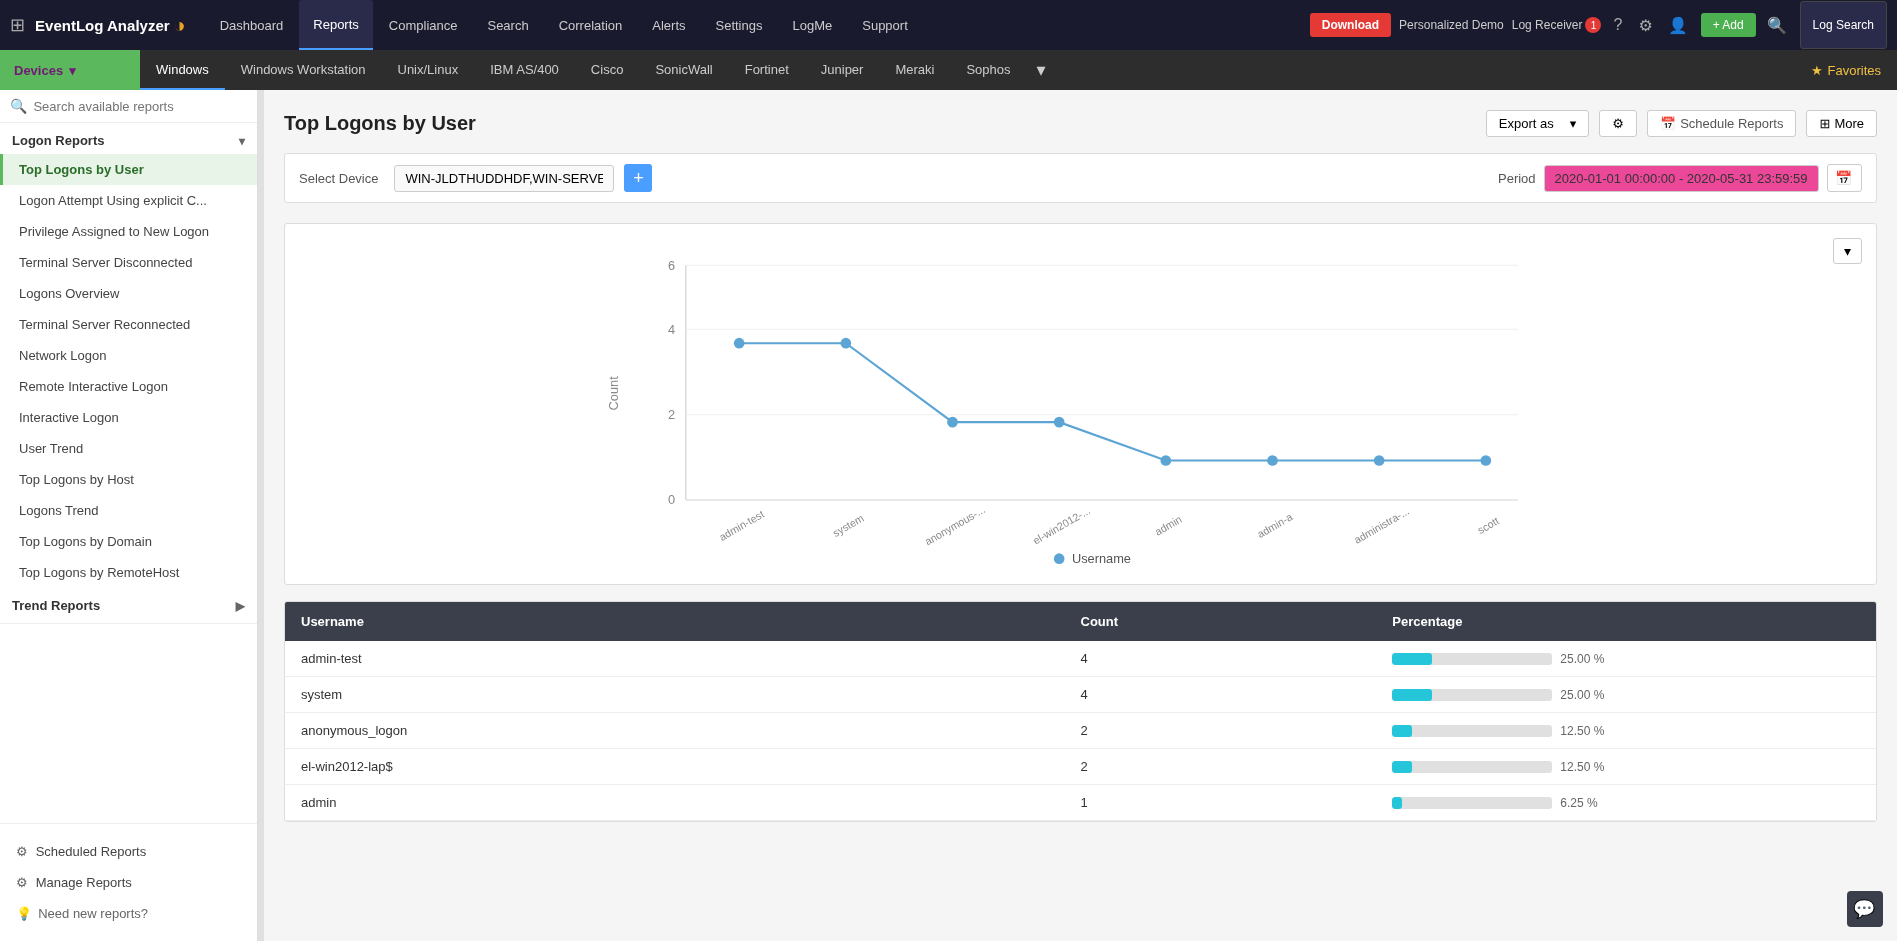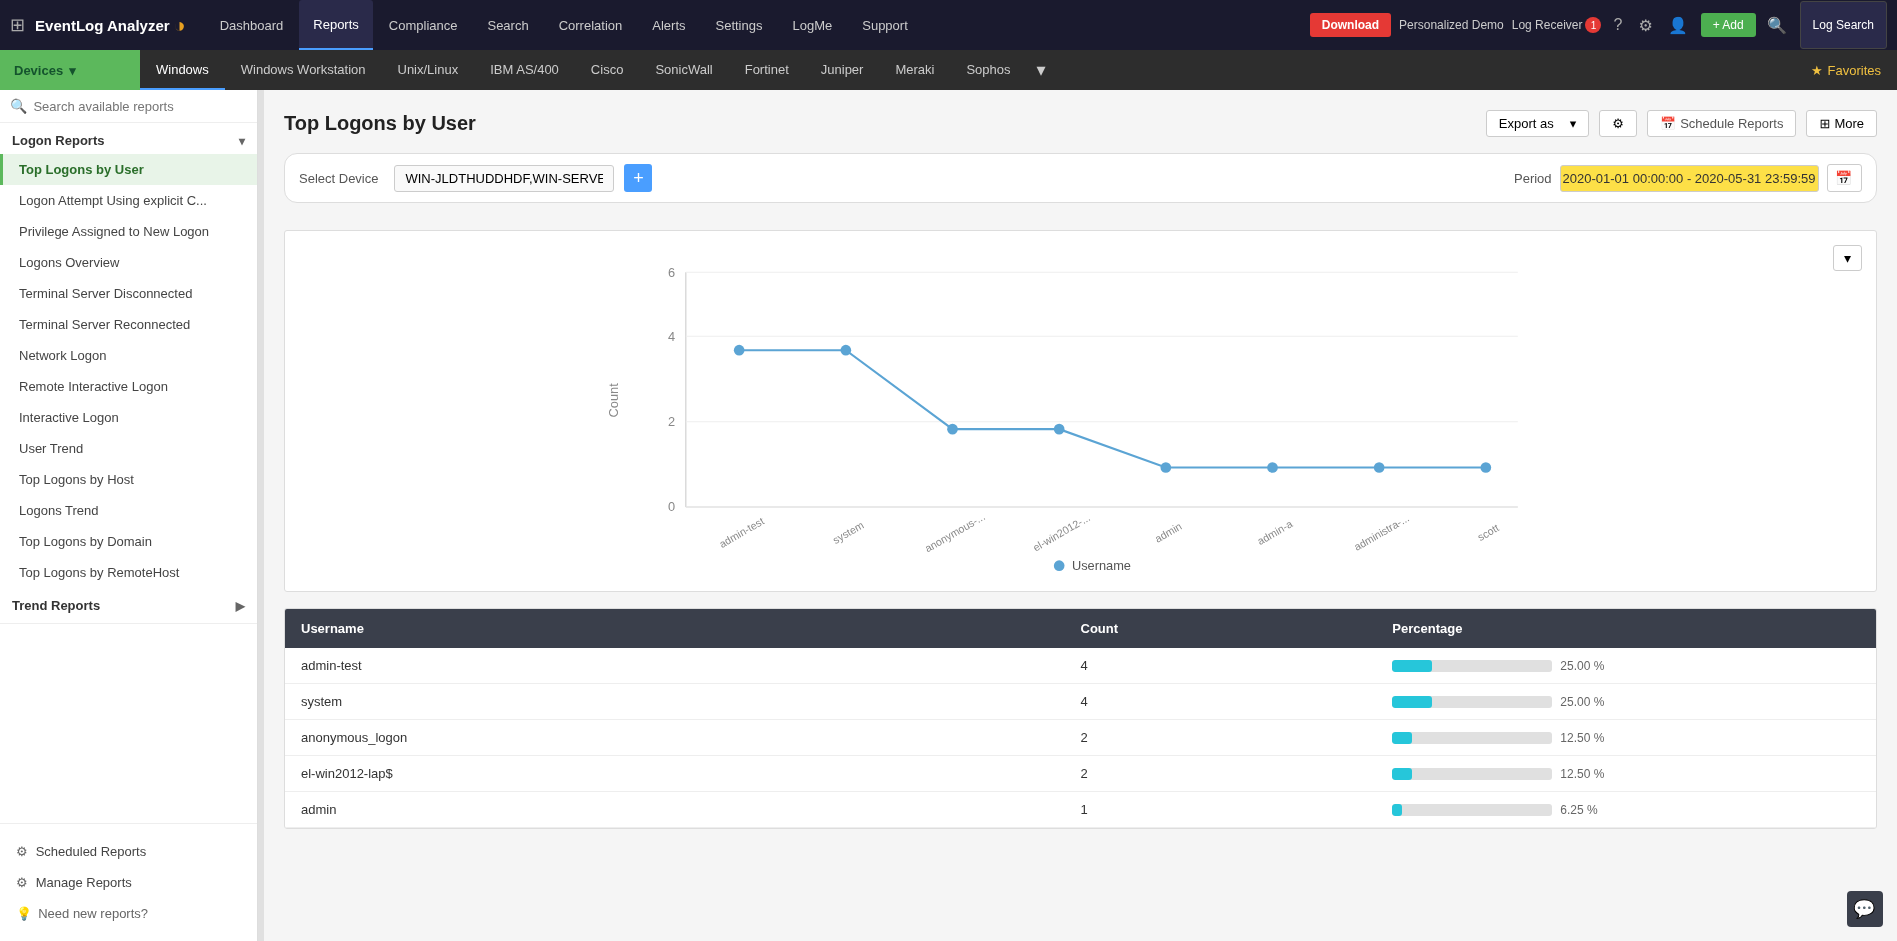--- a/index.html
+++ b/index.html
@@ -43,21 +43,21 @@
     
     .device-bar {
       background: #2d2d2d;
       display: flex;
       align-items: center;
       height: 40px;
       padding: 0;
     }
     .devices-btn {
       background: #5cb85c;
-      color: #14532d;
+      color: #701a75;
       padding: 0 14px;
       height: 100%;
       display: flex;
       align-items: center;
       gap: 6px;
       font-size: 13px;
       font-weight: bold;
       cursor: pointer;
       min-width: 140px;
     }
@@ -173,39 +173,39 @@
     .header-actions { display: flex; align-items: center; gap: 10px; }
     .btn-export { background: #fff; border: 1px solid #ccc; padding: 5px 12px; border-radius: 3px; cursor: pointer; font-size: 13px; display: flex; align-items: center; gap: 16px; }
     .btn-schedule { background: #fff; border: 1px solid #ccc; padding: 5px 12px; border-radius: 3px; cursor: pointer; font-size: 13px; display: flex; align-items: center; gap: 4px; color: #555; }
     .btn-more { background: #fff; border: 1px solid #ccc; padding: 5px 12px; border-radius: 3px; cursor: pointer; font-size: 13px; display: flex; align-items: center; gap: 4px; }
 
     
     .filter-bar {
       display: flex;
       align-items: center;
       gap: 10px;
-      margin-bottom: 27px;
+      margin-bottom: 20px;
       background: #fff;
       border: 1px solid #ddd;
       padding: 10px 14px;
-      border-radius: 13px;
+      border-radius: 3px;
     }
     .filter-label { font-size: 13px; color: #555; margin-right: 6px; }
     .device-input {
       border: 1px solid #ccc;
       border-radius: 3px;
       padding: 5px 10px;
       font-size: 13px;
       min-width: 220px;
       background: #f9f9f9;
     }
     .btn-plus { background: #4a9eff; color: white; border: none; border-radius: 3px; width: 28px; height: 28px; font-size: 18px; cursor: pointer; display: flex; align-items: center; justify-content: center; }
     .period-section { margin-left: auto; display: flex; align-items: center; gap: 8px; }
     .period-label { font-size: 13px; color: #555; }
-    .period-value { font-size: 13px; color: #333; border: 1px solid #ccc; padding: 5px 2px; border-radius: 3px; background: #fde047; }
+    .period-value { font-size: 13px; color: #333; border: 1px solid #ccc; padding: 5px 10px; border-radius: 3px; background: #ec4899; }
     .btn-calendar { background: #fff; border: 1px solid #ccc; border-radius: 3px; padding: 5px 8px; cursor: pointer; font-size: 14px; }
 
     
     .chart-area {
       background: white;
       border: 1px solid #ddd;
       border-radius: 3px;
       padding: 20px;
       margin-bottom: 16px;
       position: relative;
@@ -333,22 +333,22 @@
     </div>
 
     <div class="section-header">
       <span>Logon Reports</span>
       <span class="chevron">▾</span>
     </div>
 
     <div class="sidebar-item active">Top Logons by User</div>
     <div class="sidebar-item">Logon Attempt Using explicit C...</div>
     <div class="sidebar-item">Privilege Assigned to New Logon</div>
+    <div class="sidebar-item">Terminal Server Disconnected</div>
     <div class="sidebar-item">Logons Overview</div>
-    <div class="sidebar-item">Terminal Server Disconnected</div>
     <div class="sidebar-item">Terminal Server Reconnected</div>
     <div class="sidebar-item">Network Logon</div>
     <div class="sidebar-item">Remote Interactive Logon</div>
     <div class="sidebar-item">Interactive Logon</div>
     <div class="sidebar-item">User Trend</div>
     <div class="sidebar-item">Top Logons by Host</div>
     <div class="sidebar-item">Logons Trend</div>
     <div class="sidebar-item">Top Logons by Domain</div>
     <div class="sidebar-item">Top Logons by RemoteHost</div>
 

